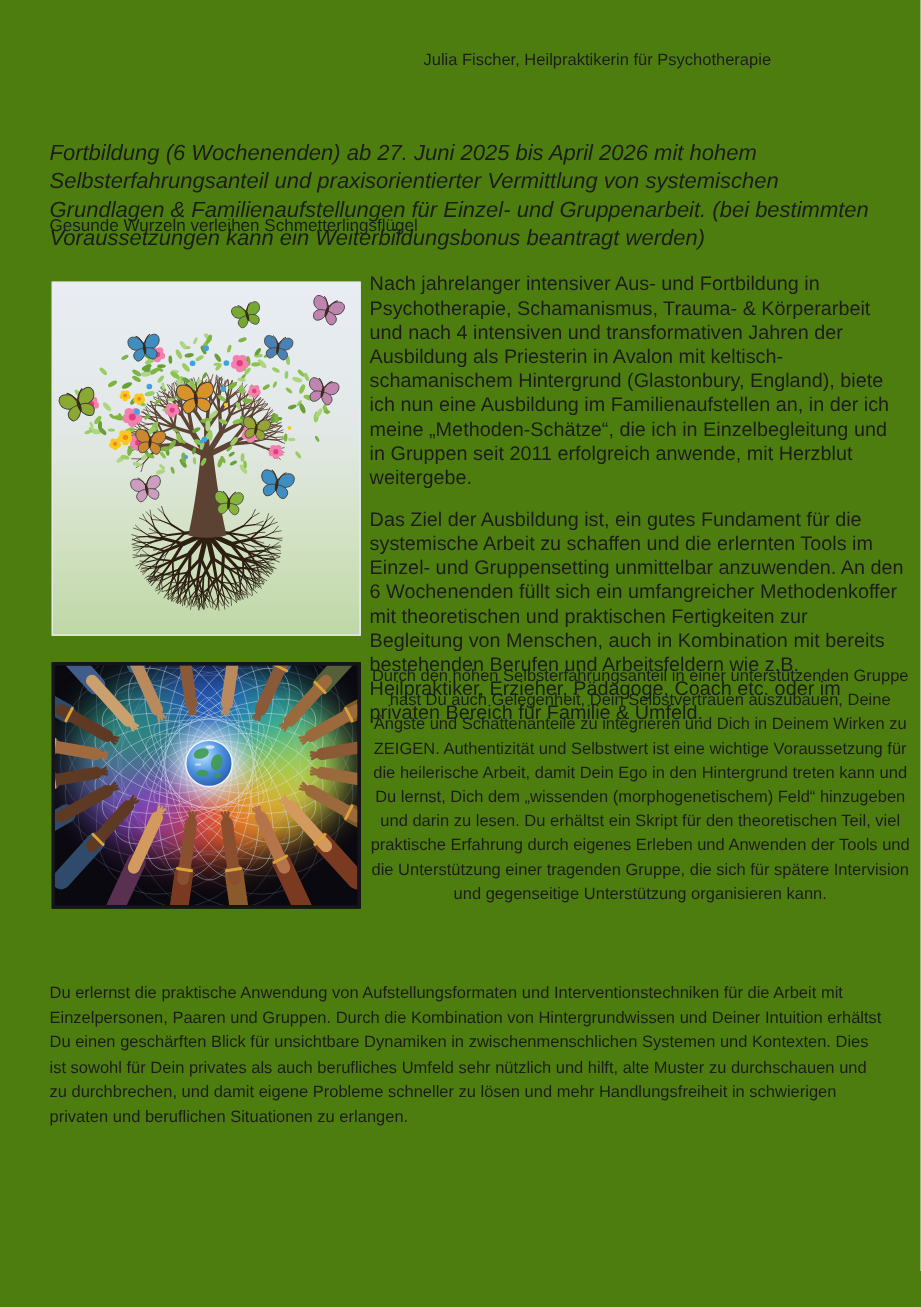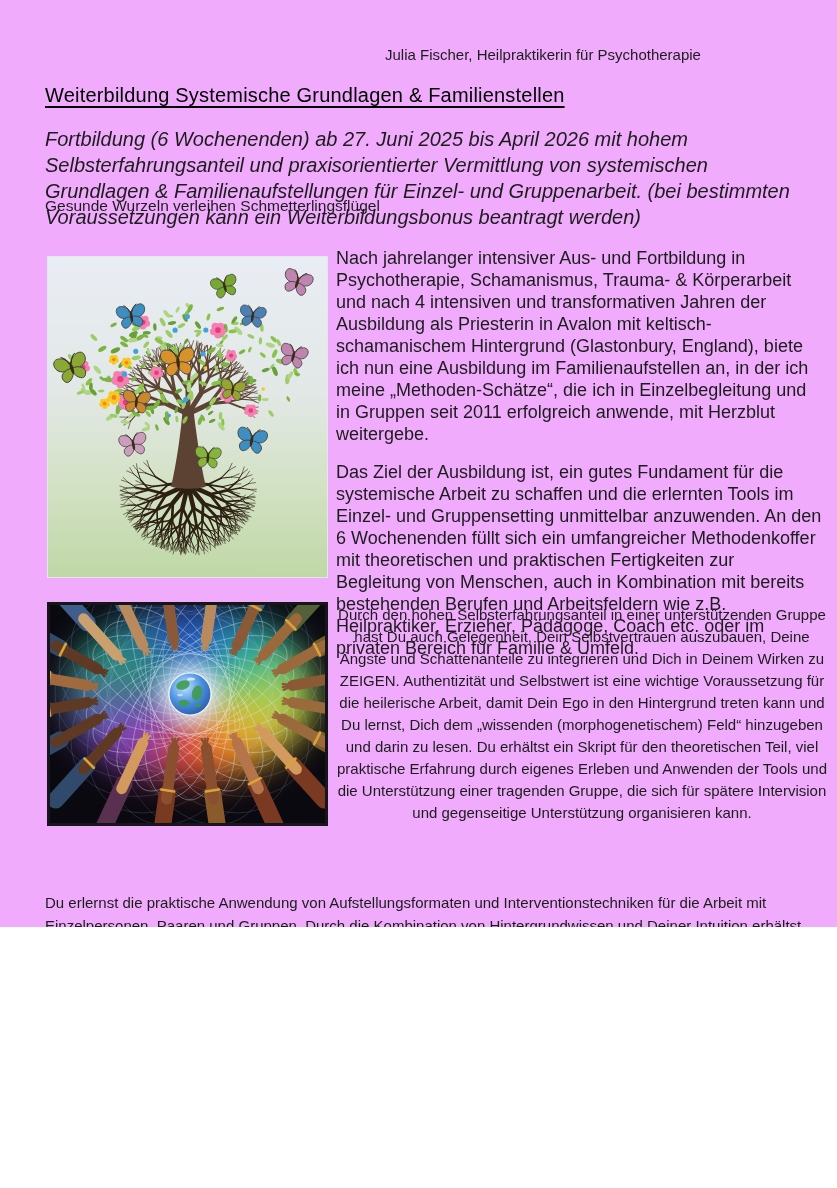--- a/index.html
+++ b/index.html
@@ -1,16 +1,16 @@
 <!DOCTYPE html>
 <html><head>
 <meta charset="utf-8">
 <style>
   html,body{margin:0;padding:0;background:#ffffff;}
-  .page{position:relative;width:837px;height:927px;background:#f0abfc;overflow:hidden;
+  .page{position:relative;width:837px;height:1188px;background:#4d7c0f;overflow:hidden;
         font-family:"Liberation Sans",sans-serif;color:#1c1c1c;}
   .abs{position:absolute;}
   .author-line{left:385px;top:46px;font-size:15px;white-space:nowrap;}
   .doc-title{left:45px;top:84px;margin:0;font-size:20px;font-weight:400;color:#000;
              text-decoration:underline;text-underline-offset:4px;text-decoration-thickness:1.5px;
              white-space:nowrap;letter-spacing:0.2px;}
   .intro{left:45px;top:126px;width:748px;font-style:italic;font-size:20px;line-height:26px;}
   .section-heading{left:45px;top:197px;margin:0;font-size:15.5px;font-weight:400;white-space:nowrap;}
   .body-col-1{left:336px;top:247px;width:486px;font-size:18px;line-height:22px;}
   .body-col-1 p{margin:0 0 16px 0;}
@@ -31,21 +31,20 @@
                          rgba(255,255,255,0) 72%);filter:blur(2px);}
   .hands-svg{position:absolute;left:0;top:0;width:275px;height:218px;}
 </style>
 </head>
 <body>
 
 <div class="page">
 
   <div class="abs author-line">Julia Fischer, Heilpraktikerin für Psychotherapie</div>
 
-  <h1 class="abs doc-title">Weiterbildung Systemische Grundlagen &amp; Familienstellen</h1>
 
   <div class="abs intro">Fortbildung (6 Wochenenden) ab 27. Juni 2025 bis April 2026 mit hohem Selbsterfahrungsanteil und praxisorientierter Vermittlung von systemischen Grundlagen &amp; Familienaufstellungen für Einzel- und Gruppenarbeit. (bei bestimmten Voraussetzungen kann ein Weiterbildungsbonus beantragt werden)</div>
 
   <h2 class="abs section-heading">Gesunde Wurzeln verleihen Schmetterlingsflügel</h2>
 
   <figure class="abs tree-fig" aria-label="Baum des Lebens mit Wurzeln, Blüten und Schmetterlingen">
     <svg viewBox="0 0 281 322" preserveAspectRatio="none">
       <defs>
         <linearGradient id="tg-bg" x1="0" y1="0" x2="0" y2="1">
           <stop offset="0" stop-color="#e9edf4"></stop>

